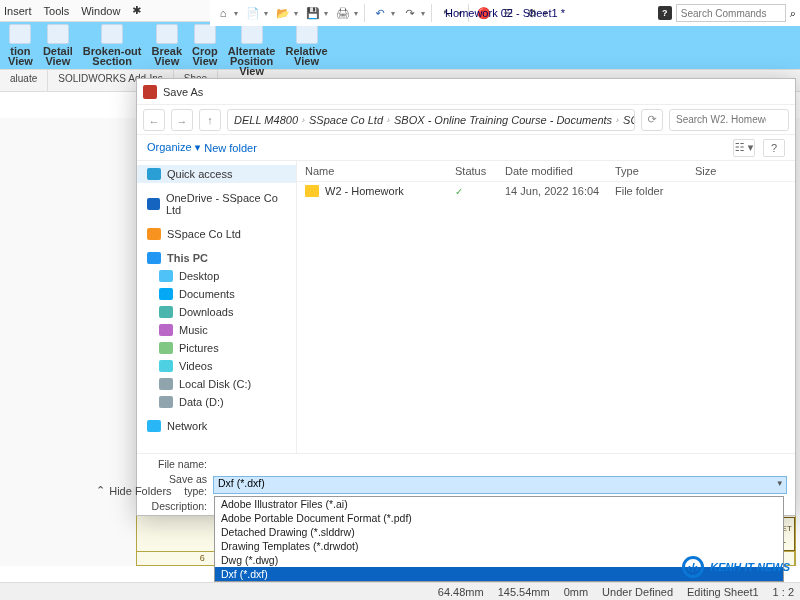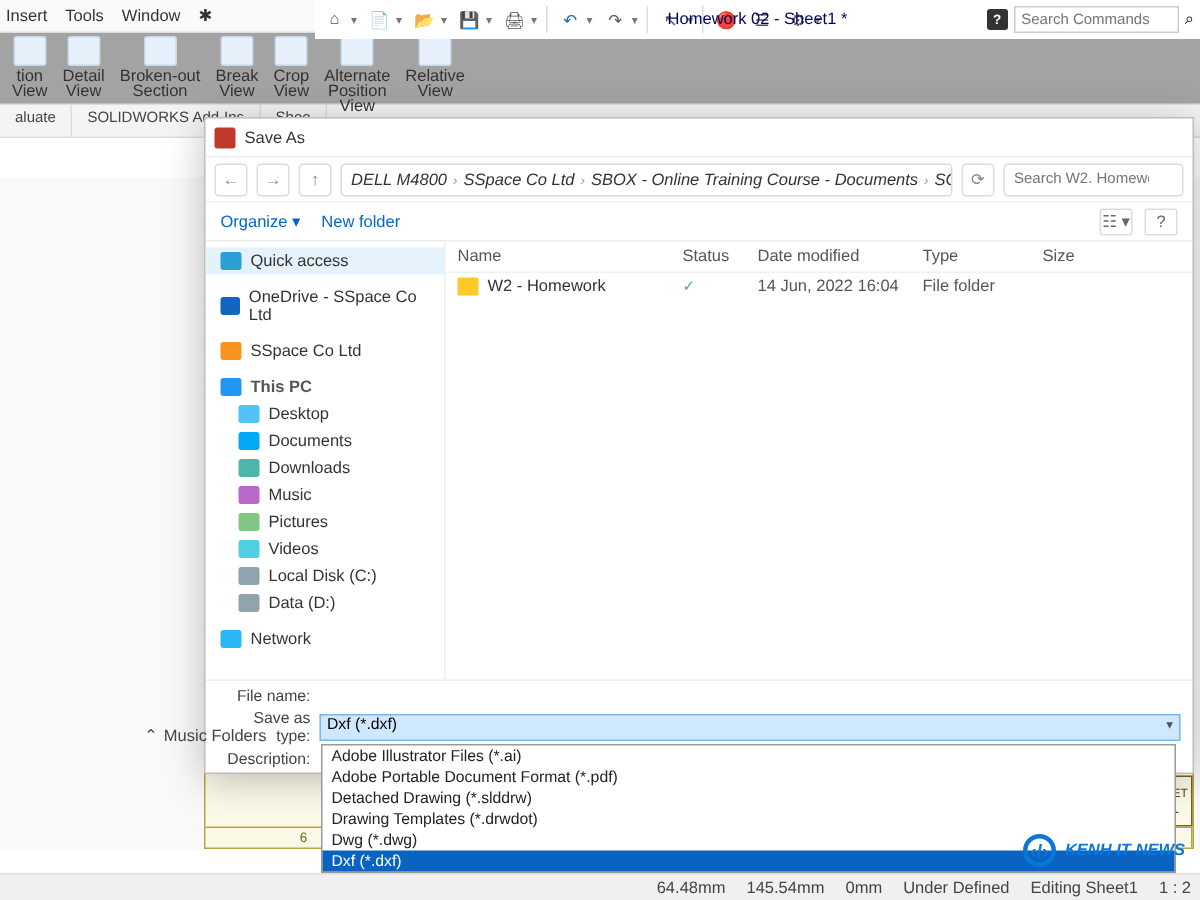--- a/index.html
+++ b/index.html
@@ -9,40 +9,40 @@
 .menubar span { color:#333; }
 
 .toolbar { display:flex; align-items:center; height:26px; border-bottom:1px solid #ddd; padding:0 4px; gap:6px; background:#fff; }
 .toolbar .icon, .ribbon .icon { width:18px; height:18px; display:flex; align-items:center; justify-content:center; color:#555; }
 .toolbar .sep { width:1px; height:18px; background:#ddd; }
 .toolbar .dd { font-size:8px; color:#777; margin-left:-4px; }
 .doc-title { position:absolute; left:50%; transform:translateX(-50%); color:#006; font-size:11px; }
 .search-cmd { margin-left:auto; display:flex; align-items:center; gap:4px; }
 .search-cmd input { width:110px; height:18px; border:1px solid #ccc; padding:0 4px; font-size:10px; }
 
-.ribbon { display:flex; align-items:flex-start; height:48px; border-bottom:1px solid #ddd; background:#a3a3a3; padding:2px 4px; gap:2px; }
+.ribbon { display:flex; align-items:flex-start; height:48px; border-bottom:1px solid #ddd; background:#7dd3fc; padding:2px 4px; gap:2px;font-weight:bold; }
 .ribbon-item { display:flex; flex-direction:column; align-items:center; justify-content:center; padding:0 4px; font-size:9px; color:#333; text-align:center; line-height:10px; }
 .ribbon-item .ri-icon { width:22px; height:20px; background:#e6f0fb; border:1px solid #c6d8ea; border-radius:2px; margin-bottom:2px; }
 
 .tabs { display:flex; height:22px; border-bottom:1px solid #ddd; background:#f4f4f4; }
 .tabs .tab { padding:3px 10px; border-right:1px solid #ddd; color:#444; font-size:10px; }
 
 .workspace { position:absolute; left:0; top:118px; right:0; bottom:34px; background:#f9f9f9; }
 
 
 .dialog { position:absolute; left:136px; top:78px; width:660px; height:438px; background:#fff; border:1px solid #bcbcbc; box-shadow:0 4px 24px rgba(0,0,0,.25); display:flex; flex-direction:column; }
 .dlg-title { height:26px; display:flex; align-items:center; padding:0 6px; gap:6px; color:#333; border-bottom:1px solid #eee; }
 .dlg-title .sw-icon { width:14px; height:14px; background:#c0392b; border-radius:2px; }
 .dlg-nav { height:30px; display:flex; align-items:center; padding:0 6px; gap:6px; border-bottom:1px solid #eee; }
 .dlg-nav .nav-btn { width:22px; height:22px; border:1px solid #ddd; border-radius:3px; display:flex; align-items:center; justify-content:center; color:#888; font-size:11px; }
 .dlg-nav .addr { flex:1; height:22px; border:1px solid #ddd; border-radius:3px; display:flex; align-items:center; padding:0 6px; gap:4px; color:#333; overflow:hidden; white-space:nowrap; font-size:10px;font-style:italic; }
 .dlg-nav .addr .sep { color:#999; font-size:9px; }
 .dlg-nav input.search { width:120px; height:22px; border:1px solid #ddd; border-radius:3px; padding:0 22px 0 6px; font-size:10px; color:#888; }
 
-.dlg-toolbar { height:26px; display:flex; align-items:center; padding:0 10px; gap:14px; border-bottom:1px solid #eee; color:#06c; font-size:10.5px; }
+.dlg-toolbar { height:26px; display:flex; align-items:center; padding:0 10px; gap:4px; border-bottom:1px solid #eee; color:#06c; font-size:10.5px; }
 .dlg-toolbar .right { margin-left:auto; display:flex; gap:8px; }
 .view-btn { width:22px; height:18px; border:1px solid #ddd; border-radius:2px; display:flex; align-items:center; justify-content:center; color:#666; }
 
 .dlg-body { flex:1; display:flex; overflow:hidden; }
 .nav-tree { width:160px; border-right:1px solid #eee; padding:4px 0; overflow:auto; }
 .nav-tree .nt-item { display:flex; align-items:center; gap:6px; padding:3px 10px; color:#333; font-size:10.5px; }
 .nav-tree .nt-item.sel { background:#e5f1fb; }
 .nav-tree .nt-group { color:#555; font-weight:600; }
 .nt-icon { width:14px; height:12px; border-radius:2px; }
 .ic-star{background:#2a9fd6}.ic-cloud{background:#1565c0}.ic-build{background:#f7931e}
@@ -353,21 +353,21 @@
       <div class="dd-item">Dwg (*.dwg)</div>
       <div class="dd-item hl">Dxf (*.dxf)</div>
 
     </div>
 
   </div>
 </div>
 
 <div style="position:absolute; left:96px; top:484px; font-size:10.5px; color:#444; display:flex; align-items:center; gap:4px;">
   <span>⌃</span>
-  <span>Music Folders</span>
+  <span>Hide Folders</span>
 </div>
 
 <div class="statusbar">
   <span>64.48mm</span>
   <span>145.54mm</span>
   <span>0mm</span>
   <span>Under Defined</span>
   <span>Editing Sheet1</span>
   <span>1 : 2</span>
 </div>

